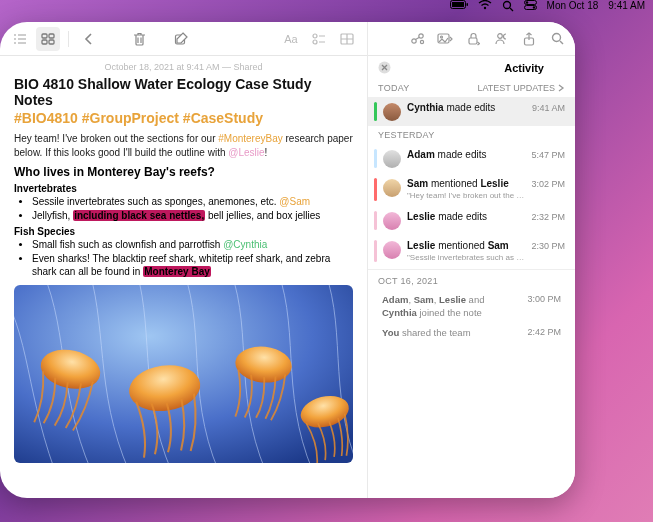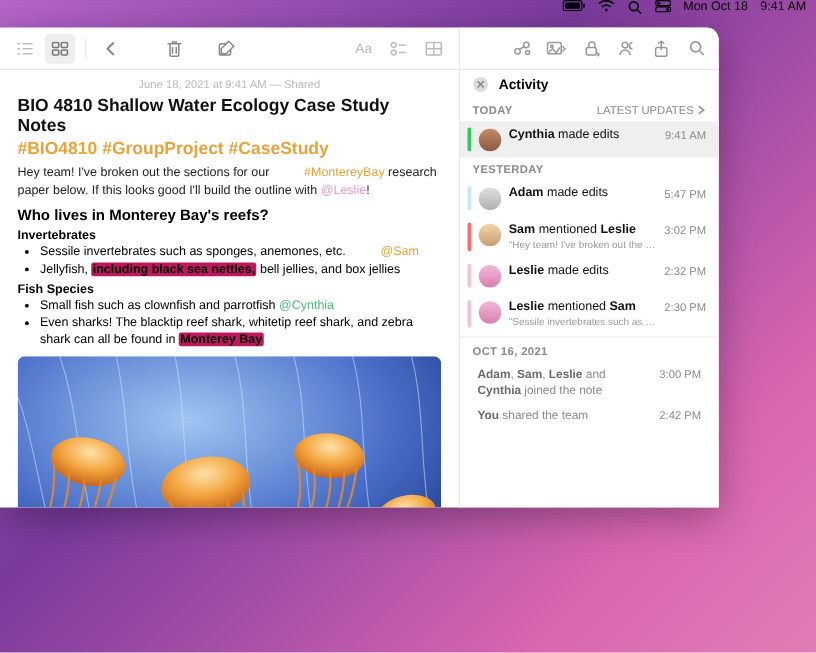--- a/index.html
+++ b/index.html
@@ -10,64 +10,64 @@
     overflow: hidden; position: relative;
     font-size: 11px;
   }
   .menubar {
     position: absolute; top: 0; left: 0; right: 0; height: 18px;
     display: flex; justify-content: flex-end; align-items: flex-start;
     padding: 0 8px; gap: 10px; color: #000; font-size: 10px; font-weight: 500;
   }
   .menubar .mb-icon { display: inline-flex; }
   .window {
-    position: absolute; top: 22px; left: 0; width: 575px; height: 384px;
+    position: absolute; top: 22px; left: 0; width: 575px; height: 476px;
     background: #fff; border-top-right-radius: 10px;
     box-shadow: 0 8px 30px rgba(0,0,0,.3);
-    display: flex; overflow: hidden;
+    display: flex; overflow: hidden; border-radius: 27px;
   }
   .main { flex: 1; display: flex; flex-direction: column; min-width: 0; }
   .toolbar {
     height: 34px; display: flex; align-items: center; padding: 0 8px; gap: 4px;
     border-bottom: 1px solid #e6e6e6; color: #888;
   }
   .tb-btn { width: 24px; height: 24px; display: flex; align-items: center; justify-content: center; border-radius: 4px; }
   .tb-btn.active { background: #eee; }
   .tb-sep { width: 1px; height: 16px; background: #e6e6e6; margin: 0 4px; }
   .tb-spacer { flex: 1; }
   .note-body { flex: 1; overflow: hidden; padding: 6px 14px 0 14px; }
   .meta { text-align: center; color: #b9b9b9; font-size: 9px; margin-bottom: 4px; }
   .title { font-size: 14px; font-weight: 700; color: #111; margin-bottom: 2px; }
   .tags { font-size: 14px; font-weight: 600; margin-bottom: 6px; }
   .tag-y { color: #e8a33a; }
   .para { font-size: 10px; color: #222; line-height: 1.35; margin-bottom: 6px; }
-  .mention-y { color: #e8a33a; margin-left: 25px; }
+  .mention-y { color: #e8a33a; }
   .mention-g { color: #4bbf73; }
   .mention-p { color: #e89ac7; }
   .h2 { font-size: 12px; font-weight: 700; margin: 4px 0; }
   .h3 { font-size: 10px; font-weight: 700; margin: 4px 0 1px; }
   ul { padding-left: 18px; margin-bottom: 4px; }
   li { font-size: 10px; line-height: 1.35; }
   .hl { background: #be185d; border-radius: 2px; padding: 0 1px; font-weight: bold; }
   .image-wrap { margin-top: 6px; border-radius: 6px; overflow: hidden; height: 178px; position: relative; }
   .jelly-svg { width: 100%; height: 100%; display: block; }
 
   .sidebar {
     width: 208px; border-left: 1px solid #e9e9e9; display: flex; flex-direction: column;
     background: #fff;
   }
   .sidebar-toolbar {
     height: 34px; border-bottom: 1px solid #e6e6e6; display: flex; align-items: center;
     justify-content: flex-end; padding: 0 6px; gap: 4px; color: #888;
   }
   .sb-head { display: flex; align-items: center; padding: 5px 10px; gap: 8px; }
   .sb-close { color: #aaa; }
-  .sb-title { flex: 1; text-align: left; font-weight: 600; font-size: 11px; }
+  .sb-title { flex: 1; text-align: right; font-weight: 600; font-size: 11px; }
   .sb-row { display: flex; align-items: center; padding: 4px 10px; font-size: 9px; color: #8a8a8a; }
-  .sb-row .label { font-weight: 700; letter-spacing: .3px; text-align: right; }
+  .sb-row .label { font-weight: 400; letter-spacing: .3px; text-align: right; }
   .sb-row .right { margin-left: auto; display: flex; align-items: center; gap: 3px; }
   .act-list { display: flex; flex-direction: column; }
   .act-item { display: flex; align-items: flex-start; padding: 5px 10px 5px 6px; gap: 6px; position: relative; }
   .act-item.selected { background: #efefef; }
   .bar { width: 3px; align-self: stretch; border-radius: 2px; }
   .bar.green { background: #34c759; }
   .bar.blue { background: #c7e6ff; }
   .bar.red { background: #ff6b6b; }
   .bar.pink { background: #f5c2d6; }
   .avatar { width: 18px; height: 18px; border-radius: 50%; flex-shrink: 0; margin-top: 1px; display: flex; align-items: center; justify-content: center; font-size: 9px; color: #fff; font-weight: 600; }
@@ -180,21 +180,21 @@
       <div class="tb-btn">
           <svg width="14" height="12" viewBox="0 0 14 12" fill="none" stroke="#bbb" stroke-width="1.2">
             <rect x="1" y="1" width="12" height="10" rx="1"></rect>
             <line x1="1" y1="6" x2="13" y2="6"></line>
             <line x1="7" y1="1" x2="7" y2="11"></line>
           </svg>
         </div>
     </div>
 
     <div class="note-body">
-      <div class="meta">June 18, 2021 at 9:41 AM — Shared</div>
+      <div class="meta">October 18, 2021 at 9:41 AM — Shared</div>
       <div class="title">BIO 4810 Shallow Water Ecology Case Study Notes</div>
       <div class="tags">
         <span class="tag-y">#BIO4810</span>
         <span class="tag-y">#GroupProject</span>
         <span class="tag-y">#CaseStudy</span>
       </div>
       <p class="para">
         <span>Hey team! I've broken out the sections for our </span><span class="mention-y">#MontereyBay</span><span> research paper below. If this looks good I'll build the outline with </span><span class="mention-p">@Leslie</span><span>!</span>
       </p>
       <div class="h2">Who lives in Monterey Bay's reefs?</div>

